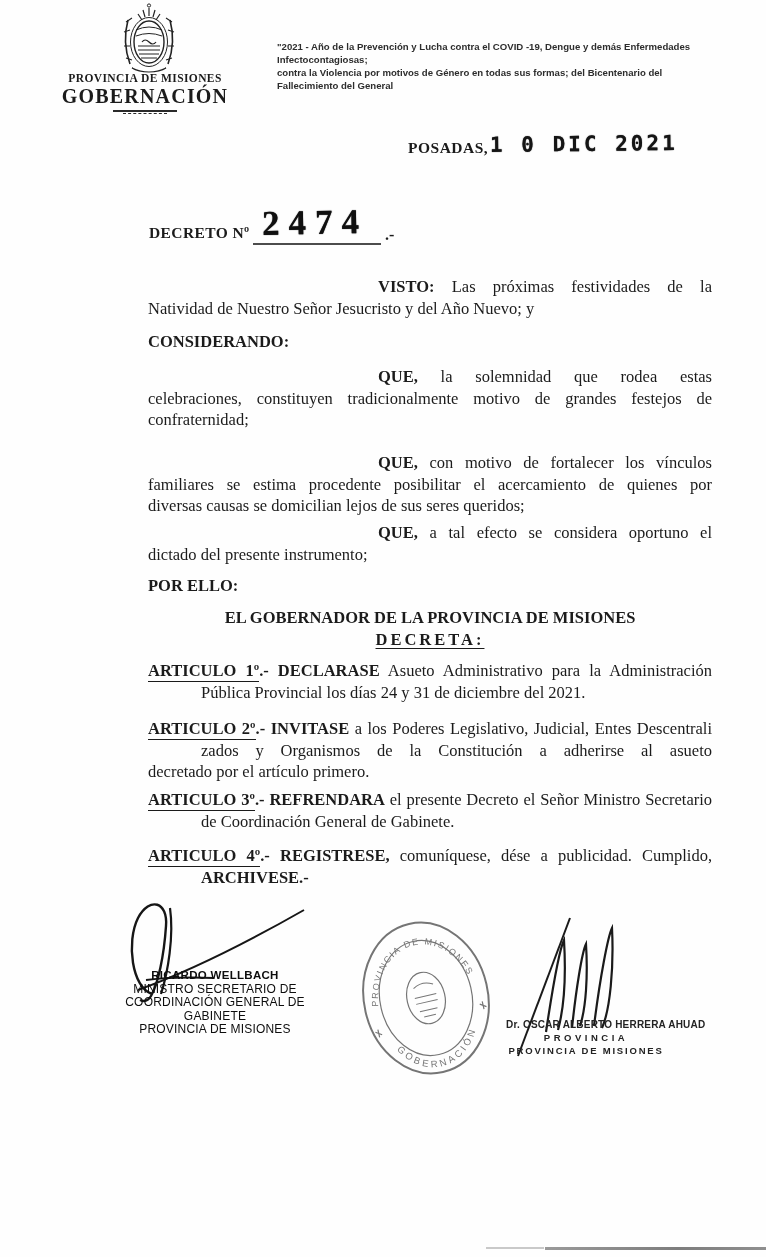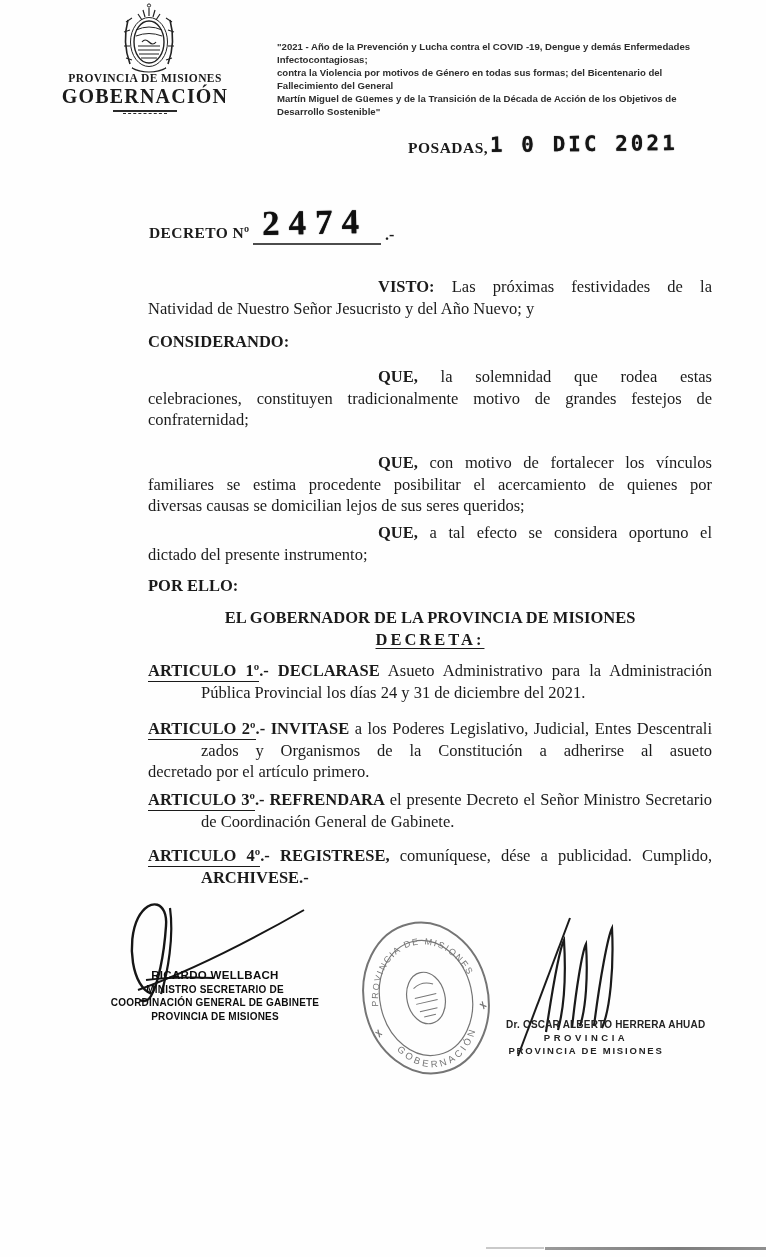--- a/index.html
+++ b/index.html
@@ -52,21 +52,21 @@
   .b { font-weight: bold; }
   .centered { text-align: center; text-align-last: center; }
   .decreta { font-weight: bold; letter-spacing: 3px; text-decoration: underline; text-underline-offset: 3px; }
   .art-label { font-weight: bold; border-bottom: 1.8px solid #1b1b1b; padding-bottom: 1px; }
   .art-cont { margin-left: 53px; }
   
   .sig-svg { position: absolute; pointer-events: none; }
   .stamp-text { font-family: "Liberation Sans", sans-serif; text-align: center; color: #0d0d0d; }
   .minister-stamp { position: absolute; left: 108px; top: 969px; width: 214px; line-height: 13.5px; }
   .minister-stamp .nm { font-size: 11.5px; font-weight: bold; letter-spacing: .3px; }
-  .minister-stamp .tt { font-size: 10px; font-weight: bold; letter-spacing: .2px; text-align: center; }
+  .minister-stamp .tt { font-size: 12px; font-weight: normal; letter-spacing: .2px; text-align: center; }
   .governor-stamp { position: absolute; left: 506px; top: 1018px; width: 160px; line-height: 13px; color: #232323; }
   .governor-stamp .nm { font-size: 10px; font-weight: bold; white-space: nowrap; letter-spacing: .2px; text-align: center; }
   .governor-stamp .t1 { font-size: 9.5px; font-weight: 600; letter-spacing: 3.5px; }
   .governor-stamp .t2 { font-size: 9.5px; font-weight: 600; letter-spacing: 1.8px; }
   .seal-wrap { position: absolute; left: 360px; top: 918px; width: 132px; height: 160px; transform: rotate(-13deg); opacity: .88; }
   
   .scan-line { position: absolute; top: 1247px; height: 3px; }
   .scan-line.a { left: 486px; width: 58px; background: #c9c9c9; height: 2px; }
   .scan-line.b { left: 545px; width: 221px; background: linear-gradient(to right, #9a9a9a, #7d7d7d 60%, #8f8f8f); }
 </style>
@@ -91,21 +91,20 @@
   <div class="org-block">
     <div class="org-name">PROVINCIA DE MISIONES</div>
     <div class="dept-name">GOBERNACIÓN</div>
     <div class="flourish"></div>
     <div class="flourish2"></div>
   </div>
 
   <div class="year-quote">
     <div>"2021 - Año de la Prevención y Lucha contra el COVID -19, Dengue y demás Enfermedades Infectocontagiosas;</div>
     <div>contra la Violencia por motivos de Género en todas sus formas; del Bicentenario del Fallecimiento del General</div>
-    <div>Martín Miguel de Güemes y de la Transición de la Década de Acción de los Objetivos de Desarrollo Sostenible"</div>
   </div>
 
   <div class="city">POSADAS,</div>
   <div class="date-stamp">1 0 DIC 2021</div>
 
   <div class="decree-label">DECRETO Nº</div>
   <div class="decree-number">2474</div>
   <div class="decree-underline"></div>
   <div class="decree-suffix">.-</div>
 

